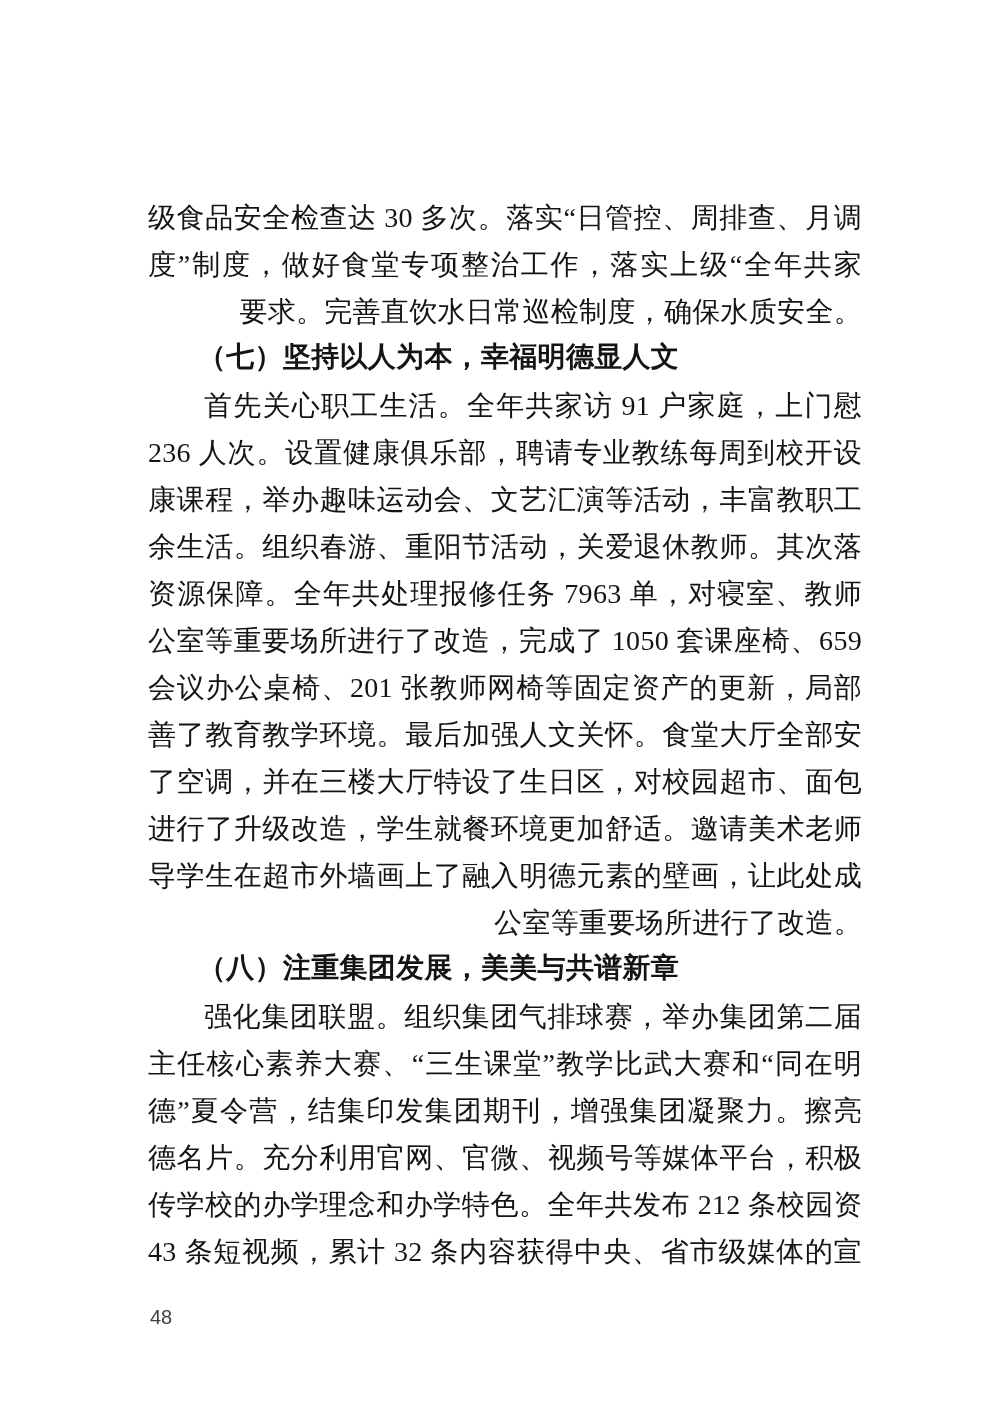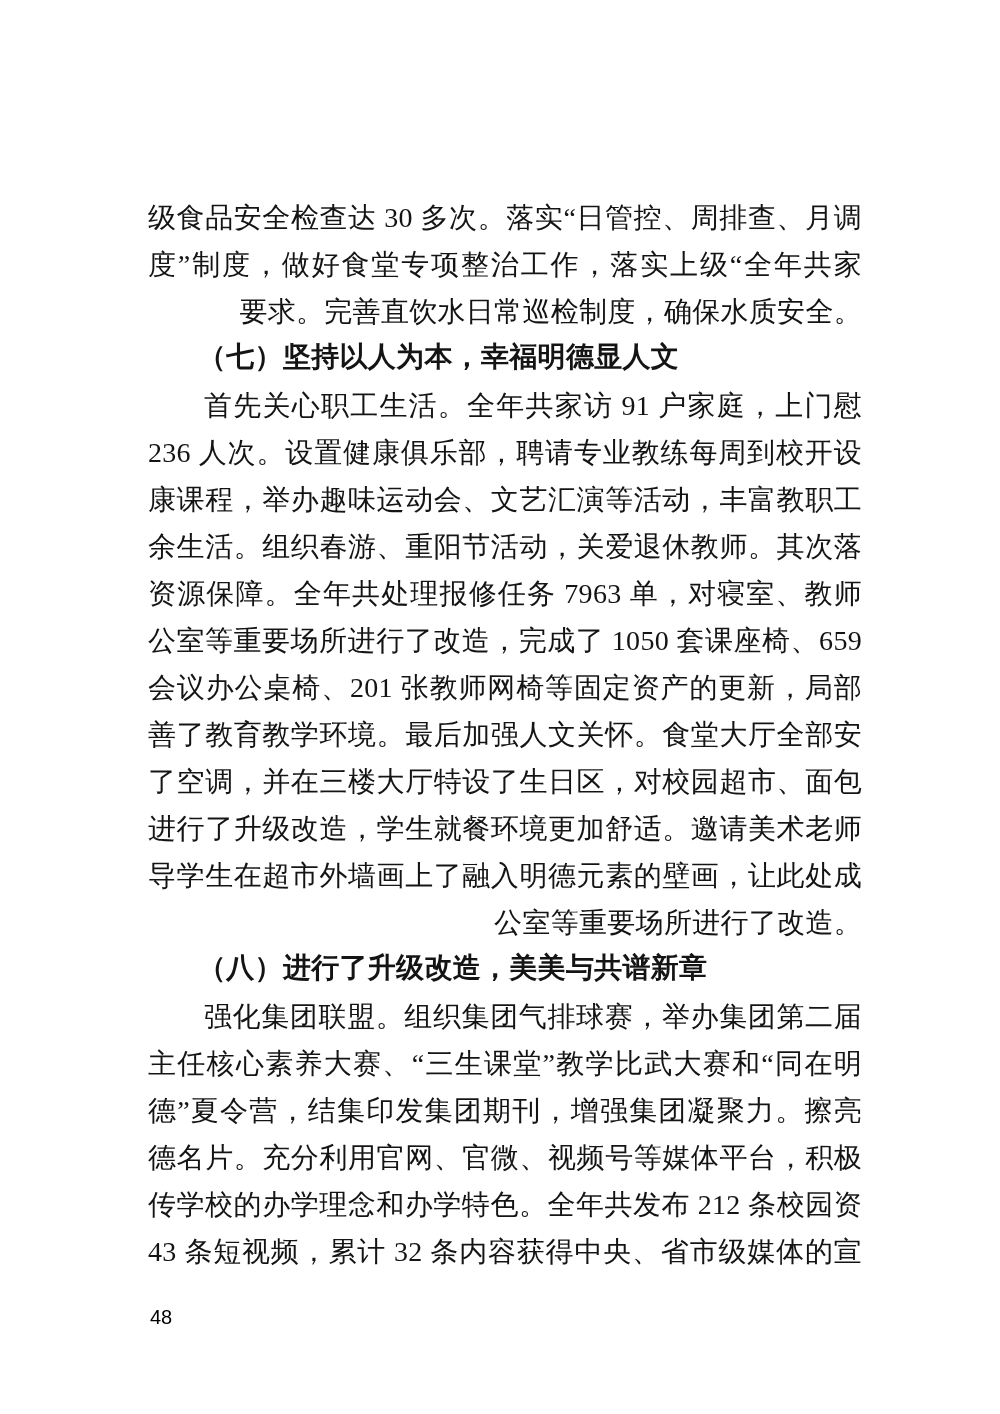--- a/index.html
+++ b/index.html
@@ -42,21 +42,21 @@
     text-indent:50px;
     text-align:left;
     font-family:Liberation Mono, monospace;
   }
   .page-number {
     position:absolute;
     left:150px; top:1306px;
     font-family:"Liberation Sans","DejaVu Sans",sans-serif;
     font-size:20px;
     line-height:22px;
-    color:#000000;
+    color:#404040;
   }
 </style>
 </head>
 <body>
 
 <div class="page">
   <div class="content">
 
     <div class="line fill">级食品安全检查达 30 多次。落实“日管控、周排查、月调</div>
     <div class="line fill">度”制度，做好食堂专项整治工作，落实上级“全年共家访”</div>
@@ -70,21 +70,21 @@
     <div class="line fill">余生活。组织春游、重阳节活动，关爱退休教师。其次落实</div>
     <div class="line fill">资源保障。全年共处理报修任务 7963 单，对寝室、教师办</div>
     <div class="line fill">公室等重要场所进行了改造，完成了 1050 套课座椅、659 张</div>
     <div class="line fill">会议办公桌椅、201 张教师网椅等固定资产的更新，局部改</div>
     <div class="line fill">善了教育教学环境。最后加强人文关怀。食堂大厅全部安装</div>
     <div class="line fill">了空调，并在三楼大厅特设了生日区，对校园超市、面包房</div>
     <div class="line fill">进行了升级改造，学生就餐环境更加舒适。邀请美术老师指</div>
     <div class="line fill">导学生在超市外墙画上了融入明德元素的壁画，让此处成为</div>
     <div class="line short">公室等重要场所进行了改造。</div>
 
-    <div class="line heading">（八）进行了升级改造，美美与共谱新章</div>
+    <div class="line heading">（八）注重集团发展，美美与共谱新章</div>
 
     <div class="line fill indent">强化集团联盟。组织集团气排球赛，举办集团第二届班</div>
     <div class="line fill">主任核心素养大赛、“三生课堂”教学比武大赛和“同在明</div>
     <div class="line fill">德”夏令营，结集印发集团期刊，增强集团凝聚力。擦亮明</div>
     <div class="line fill">德名片。充分利用官网、官微、视频号等媒体平台，积极宣</div>
     <div class="line fill">传学校的办学理念和办学特色。全年共发布 212 条校园资讯、</div>
     <div class="line fill">43 条短视频，累计 32 条内容获得中央、省市级媒体的宣传</div>
 
   </div>
 

